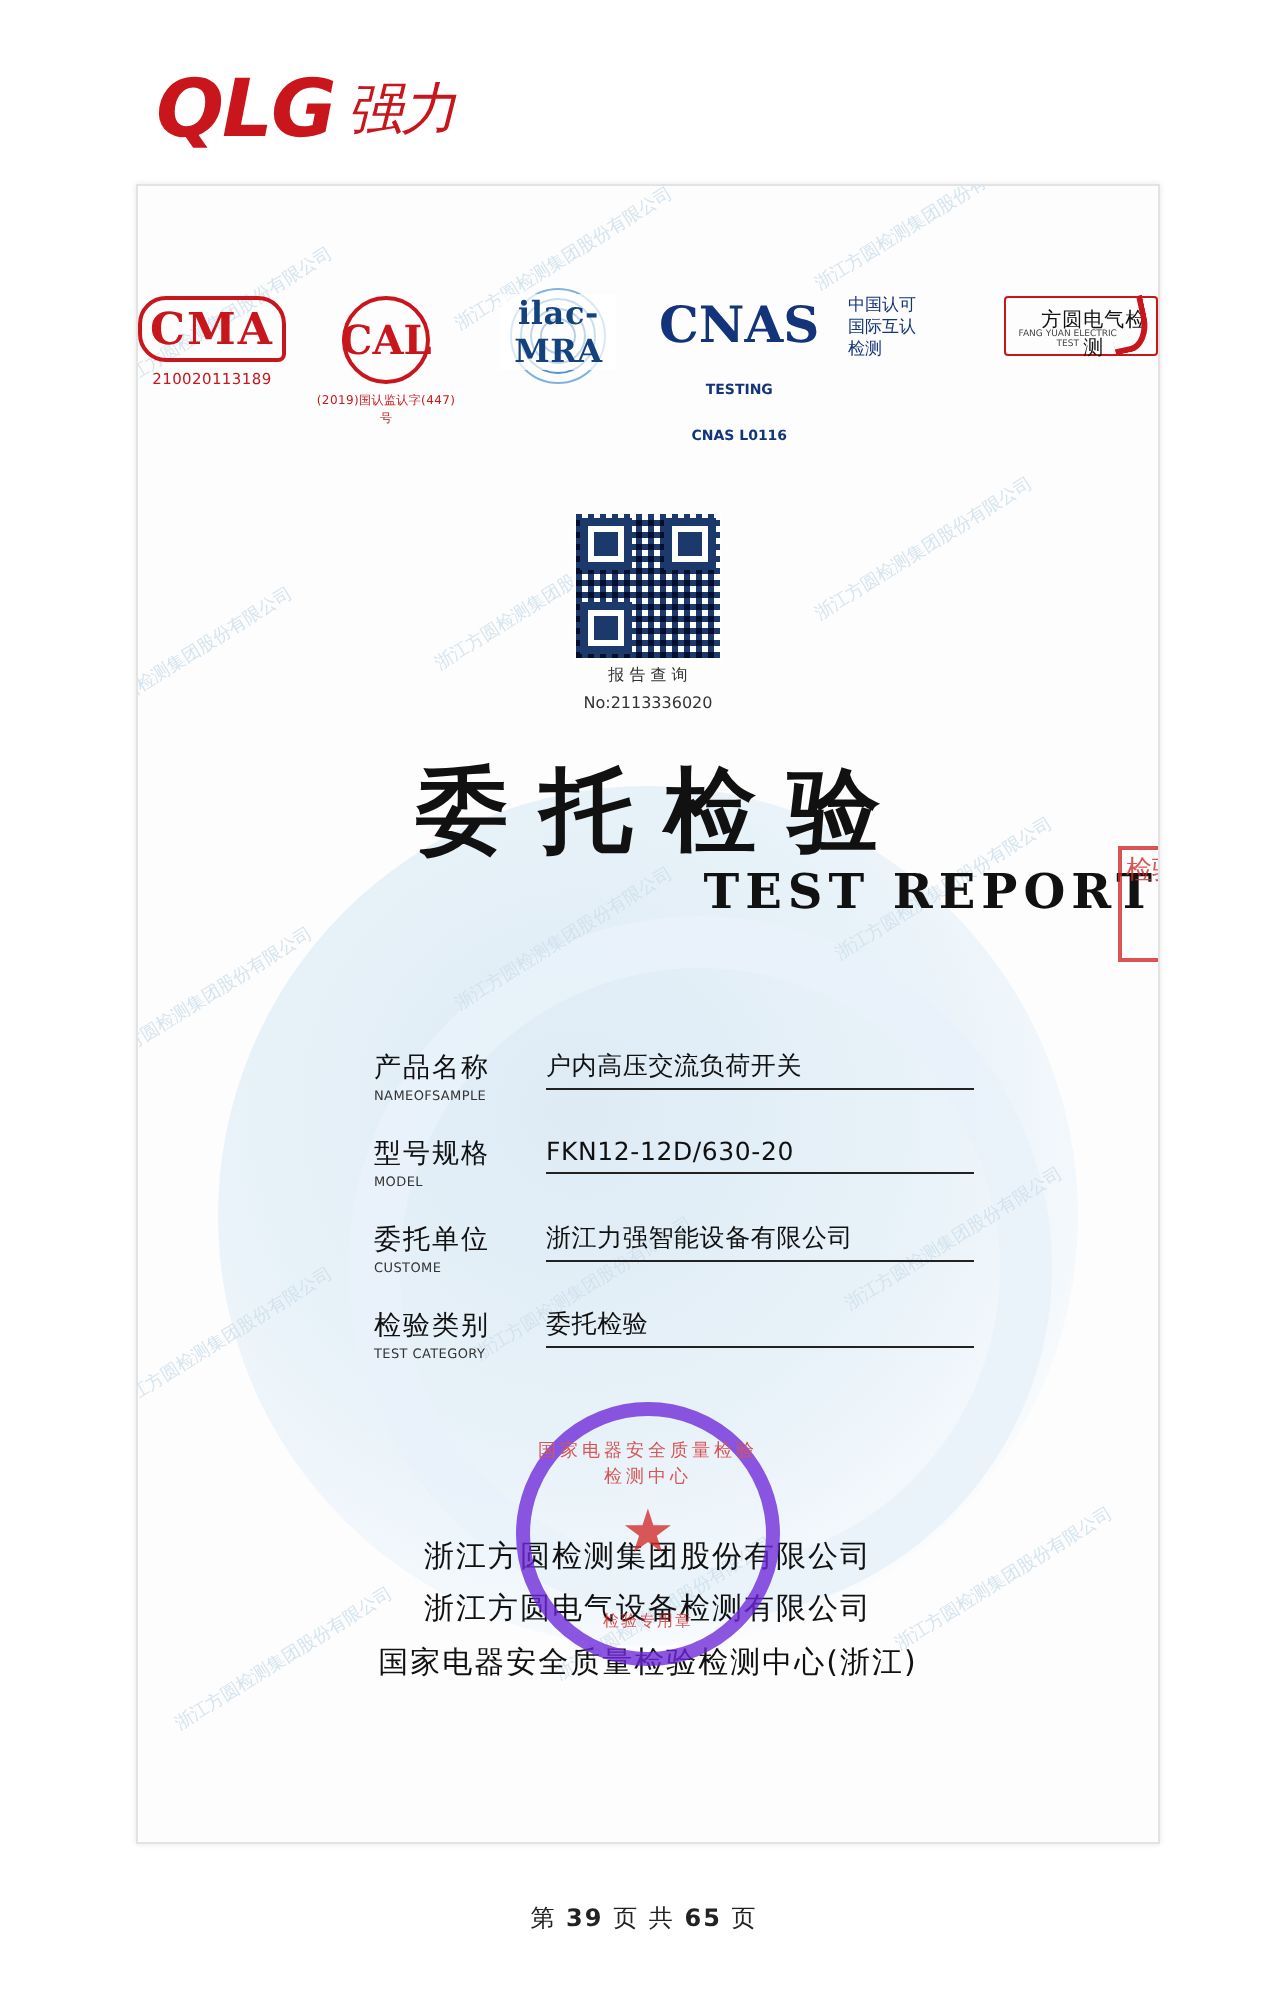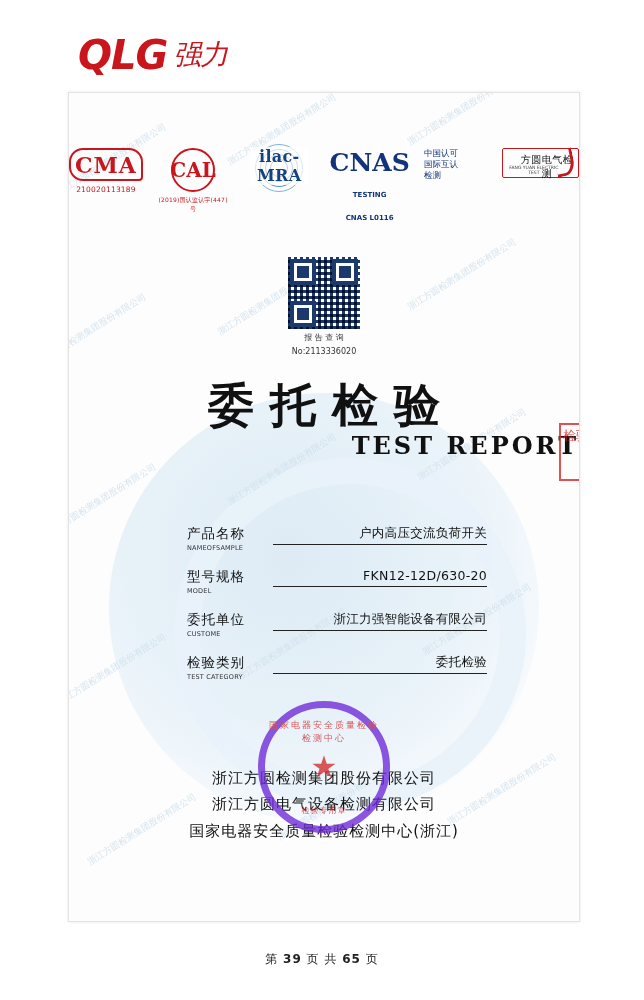--- a/index.html
+++ b/index.html
@@ -328,21 +328,21 @@
   .field-en {
     font-size: 6.5px;
     color: #333;
     letter-spacing: .2px;
     font-family: "DejaVu Sans", sans-serif;
     margin-top: 1px;
   }
   .field-value {
     flex: 1;
     border-bottom: 1px solid #222;
-    text-align: right;
+    text-align: left;
     font-size: 12.5px;
     color: #111;
     padding-bottom: 2px;
     min-height: 16px;
     font-family: "DejaVu Sans", sans-serif;
     letter-spacing: .3px;
   }
 
   
   .seal {

